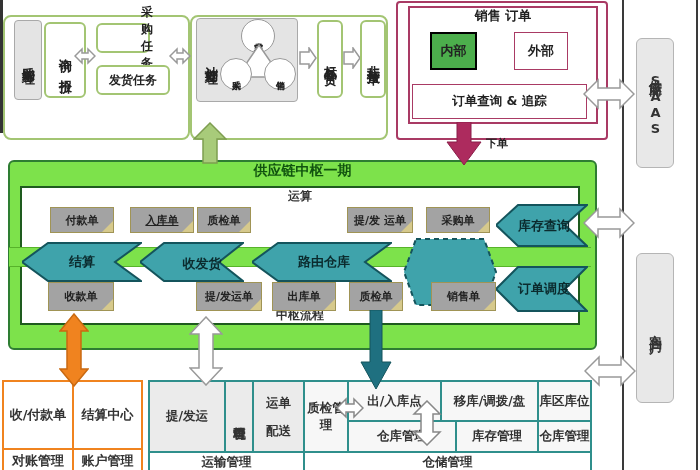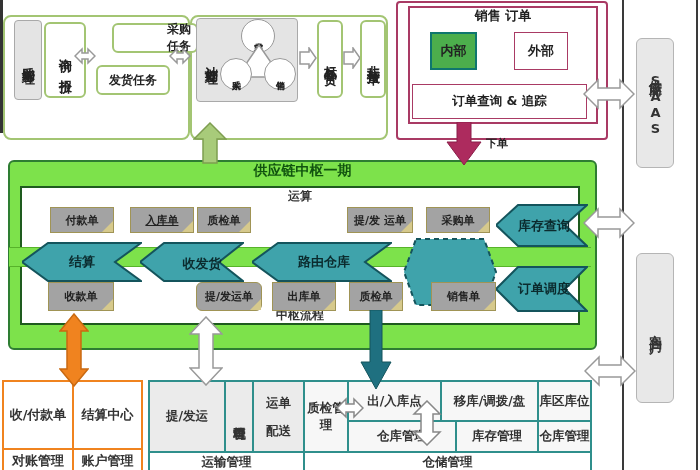--- a/index.html
+++ b/index.html
@@ -34,21 +34,21 @@
   <div class="abs greenbox" style="left:3px;top:15px;width:187px;height:125px;"></div>
   <div class="abs greenbox" style="left:190px;top:15px;width:198px;height:125px;"></div>
 
   <div class="abs graybox center vtext" style="left:14px;top:20px;width:28px;height:80px;">采购管理</div>
   <div class="abs greenframe center vtext" style="left:44px;top:22px;width:42px;height:76px;font-size:13px;">询价 报价</div>
 
   <svg class="abs" style="left:74px;top:45px;" width="22" height="22" viewBox="0 0 22 22">
     <polygon points="1,11 8,4 8,8 14,8 14,4 21,11 14,18 14,14 8,14 8,18" fill="#fff" stroke="#999" stroke-width="1.5"></polygon>
   </svg>
 
-  <div class="abs greenframe center" style="left:112px;top:23px;width:86px;height:30px;padding-left:48px;">采购任务</div>
+  <div class="abs greenframe center" style="left:96px;top:23px;width:54px;height:30px;padding-left:48px;">采购任务</div>
   <div class="abs greenframe center" style="left:96px;top:65px;width:74px;height:30px;">发货任务</div>
 
   <svg class="abs" style="left:168px;top:45px;" width="24" height="22" viewBox="0 0 22 22">
     <polygon points="1,11 8,4 8,8 14,8 14,4 21,11 14,18 14,14 8,14 8,18" fill="#fff" stroke="#999" stroke-width="1.5"></polygon>
   </svg>
 
   <div class="abs graybox" style="left:196px;top:18px;width:102px;height:84px;"></div>
   <div class="abs center vtext" style="left:199px;top:22px;width:24px;height:76px;font-weight:bold;font-size:13px;">计划管理</div>
 
   <div class="abs center vtext" style="left:241px;top:19px;width:34px;height:34px;border:1.5px solid #999;border-radius:50%;background:#fff;font-size:9px;font-weight:bold;letter-spacing:0;">需求</div>
@@ -63,21 +63,21 @@
   </svg>
   <div class="abs greenframe center vtext" style="left:317px;top:20px;width:26px;height:78px;font-size:13px;">标品备货</div>
   <svg class="abs" style="left:343px;top:47px;" width="18" height="22" viewBox="0 0 18 22">
     <polygon points="1,5 10,5 10,1 17,11 10,21 10,17 1,17" fill="#fff" stroke="#999" stroke-width="1.5"></polygon>
   </svg>
   <div class="abs greenframe center vtext" style="left:360px;top:20px;width:26px;height:78px;font-size:13px;">非标按单</div>
 
   <div class="abs crimsonbox" style="left:396px;top:1px;width:212px;height:139px;border-radius:4px;"></div>
   <div class="abs crimsonbox" style="left:408px;top:6px;width:190px;height:118px;"></div>
   <div class="abs center lbl" style="left:408px;top:8px;width:190px;height:16px;font-size:13px;">销售 订单</div>
-  <div class="abs center lbl" style="left:430px;top:32px;width:47px;height:38px;background:#4CAE4C;border:2px solid #0f766e;font-size:13px;">内部</div>
+  <div class="abs center lbl" style="left:430px;top:32px;width:47px;height:38px;background:#4CAE4C;border:2px solid #000000;font-size:13px;">内部</div>
   <div class="abs center lbl" style="left:514px;top:32px;width:54px;height:38px;background:#fff;border:1.5px solid #A93A64;font-size:13px;">外部</div>
   <div class="abs center lbl" style="left:412px;top:84px;width:175px;height:35px;background:#fff;border:1.5px solid #A93A64;font-size:12.5px;">订单查询 &amp; 追踪</div>
 
   <svg class="abs" style="left:446px;top:122px;z-index:6;" width="36" height="44" viewBox="0 0 36 44">
     <polygon points="11,0 25,0 25,20 35,20 18,43 1,20 11,20" fill="#AD2B5E" stroke="#8A1F49" stroke-width="1"></polygon>
   </svg>
   <div class="abs lbl" style="left:486px;top:136px;font-size:11px;z-index:6;">下单</div>
 
   <svg class="abs" style="left:193px;top:122px;z-index:6;" width="34" height="42" viewBox="0 0 34 42">
     <polygon points="17,1 33,17 24,17 24,41 10,41 10,17 1,17" fill="#A8CB7A" stroke="#7E9E50" stroke-width="1.5"></polygon>
@@ -138,21 +138,21 @@
 
   <svg class="abs" style="left:496px;top:266px;z-index:3;" width="92" height="46" viewBox="0 0 92 46">
     <polygon points="0,23 22,1 91,1 69,23 91,45 22,45" fill="#3FA3AB" stroke="#14545C" stroke-width="2"></polygon>
   </svg>
   <div class="abs center chevlabel" style="left:508px;top:266px;width:72px;height:46px;z-index:4;">订单调度</div>
 
   <div class="abs doc" style="left:48px;top:282px;width:66px;height:29px;z-index:3;">
       <span>收款单</span>
       <i class="fold"></i>
     </div>
-  <div class="abs doc" style="left:196px;top:282px;width:66px;height:29px;z-index:3;border-radius:6px;">
+  <div class="abs doc" style="left:196px;top:282px;width:66px;height:29px;z-index:3;">
       <span>提/发运单</span>
       <i class="fold"></i>
     </div>
   <div class="abs doc" style="left:272px;top:282px;width:64px;height:29px;z-index:3;">
       <span>出库单</span>
       <i class="fold"></i>
     </div>
   <div class="abs doc" style="left:349px;top:282px;width:54px;height:29px;z-index:3;">
       <span>质检单</span>
       <i class="fold"></i>

